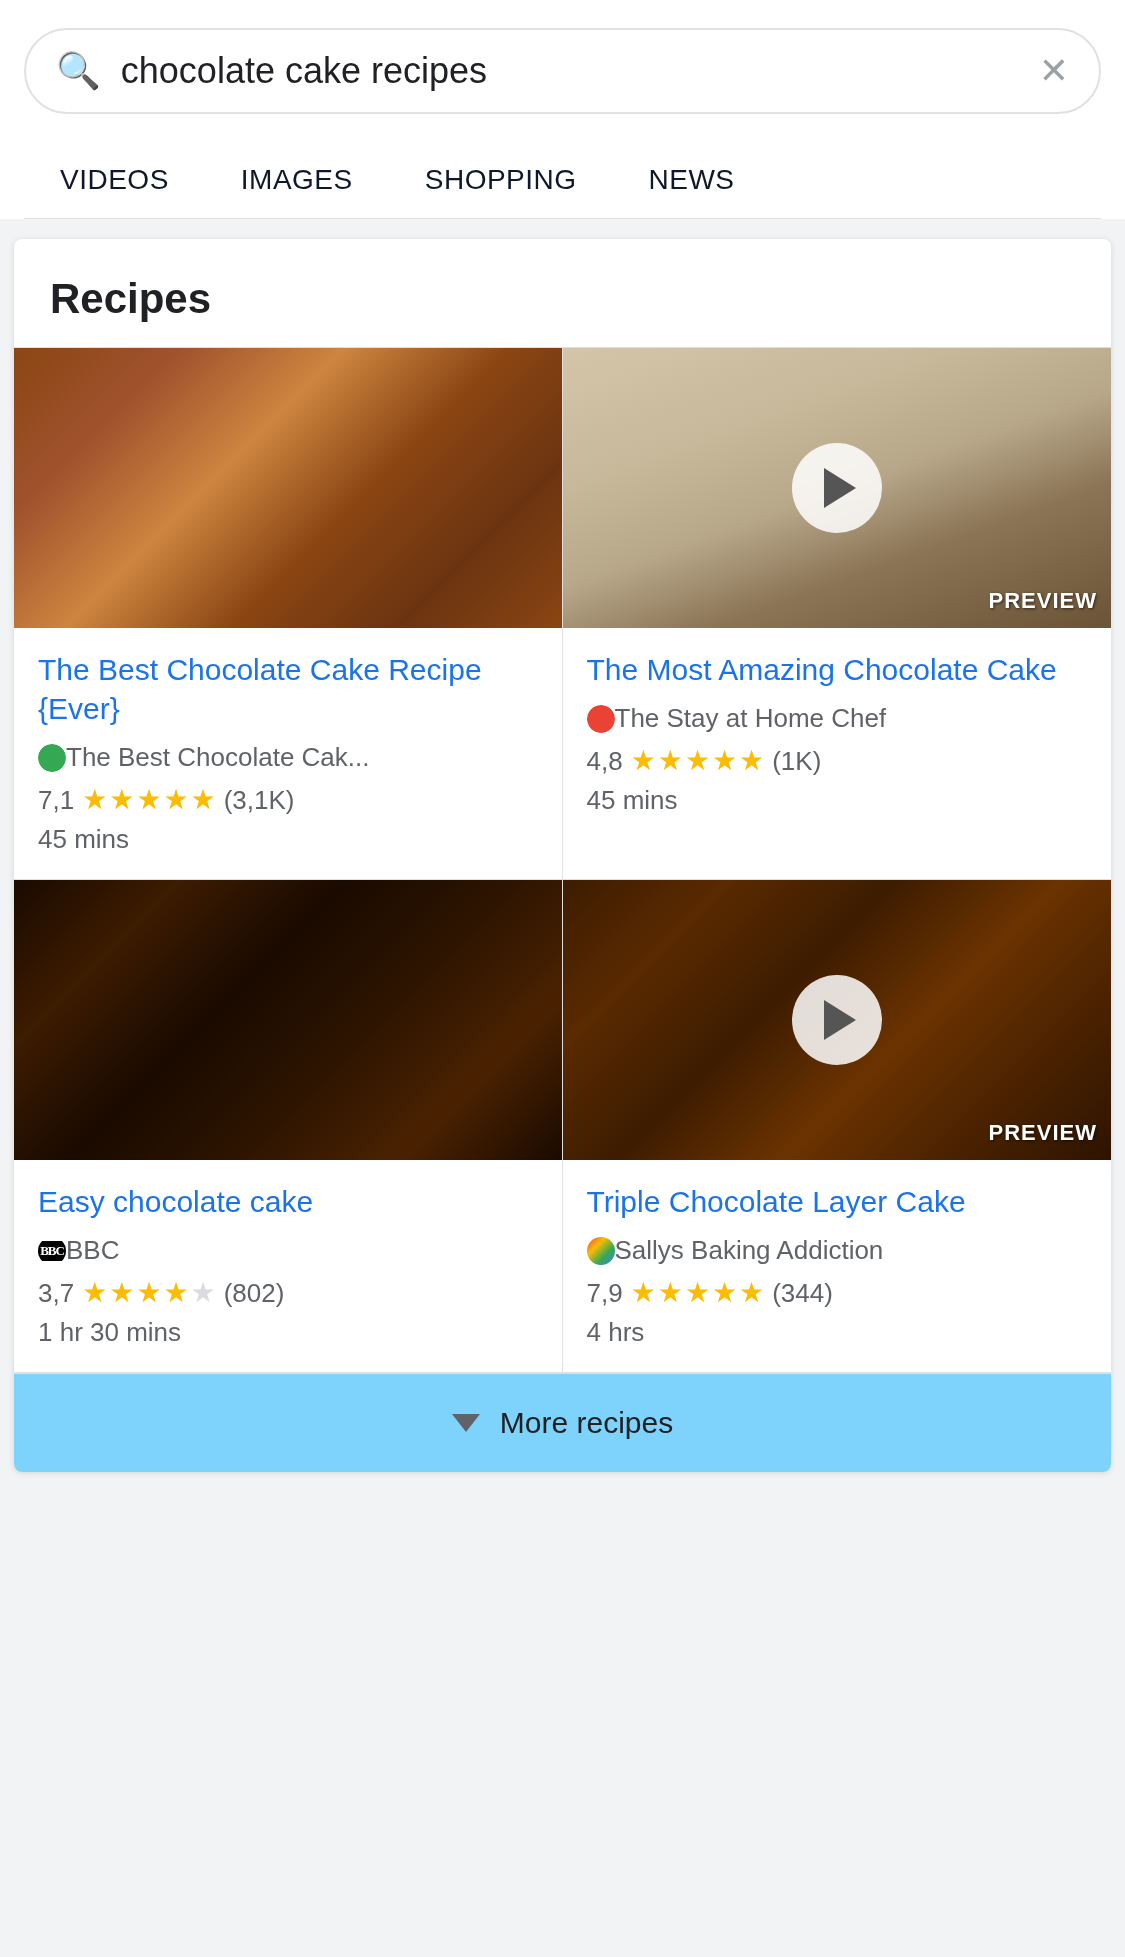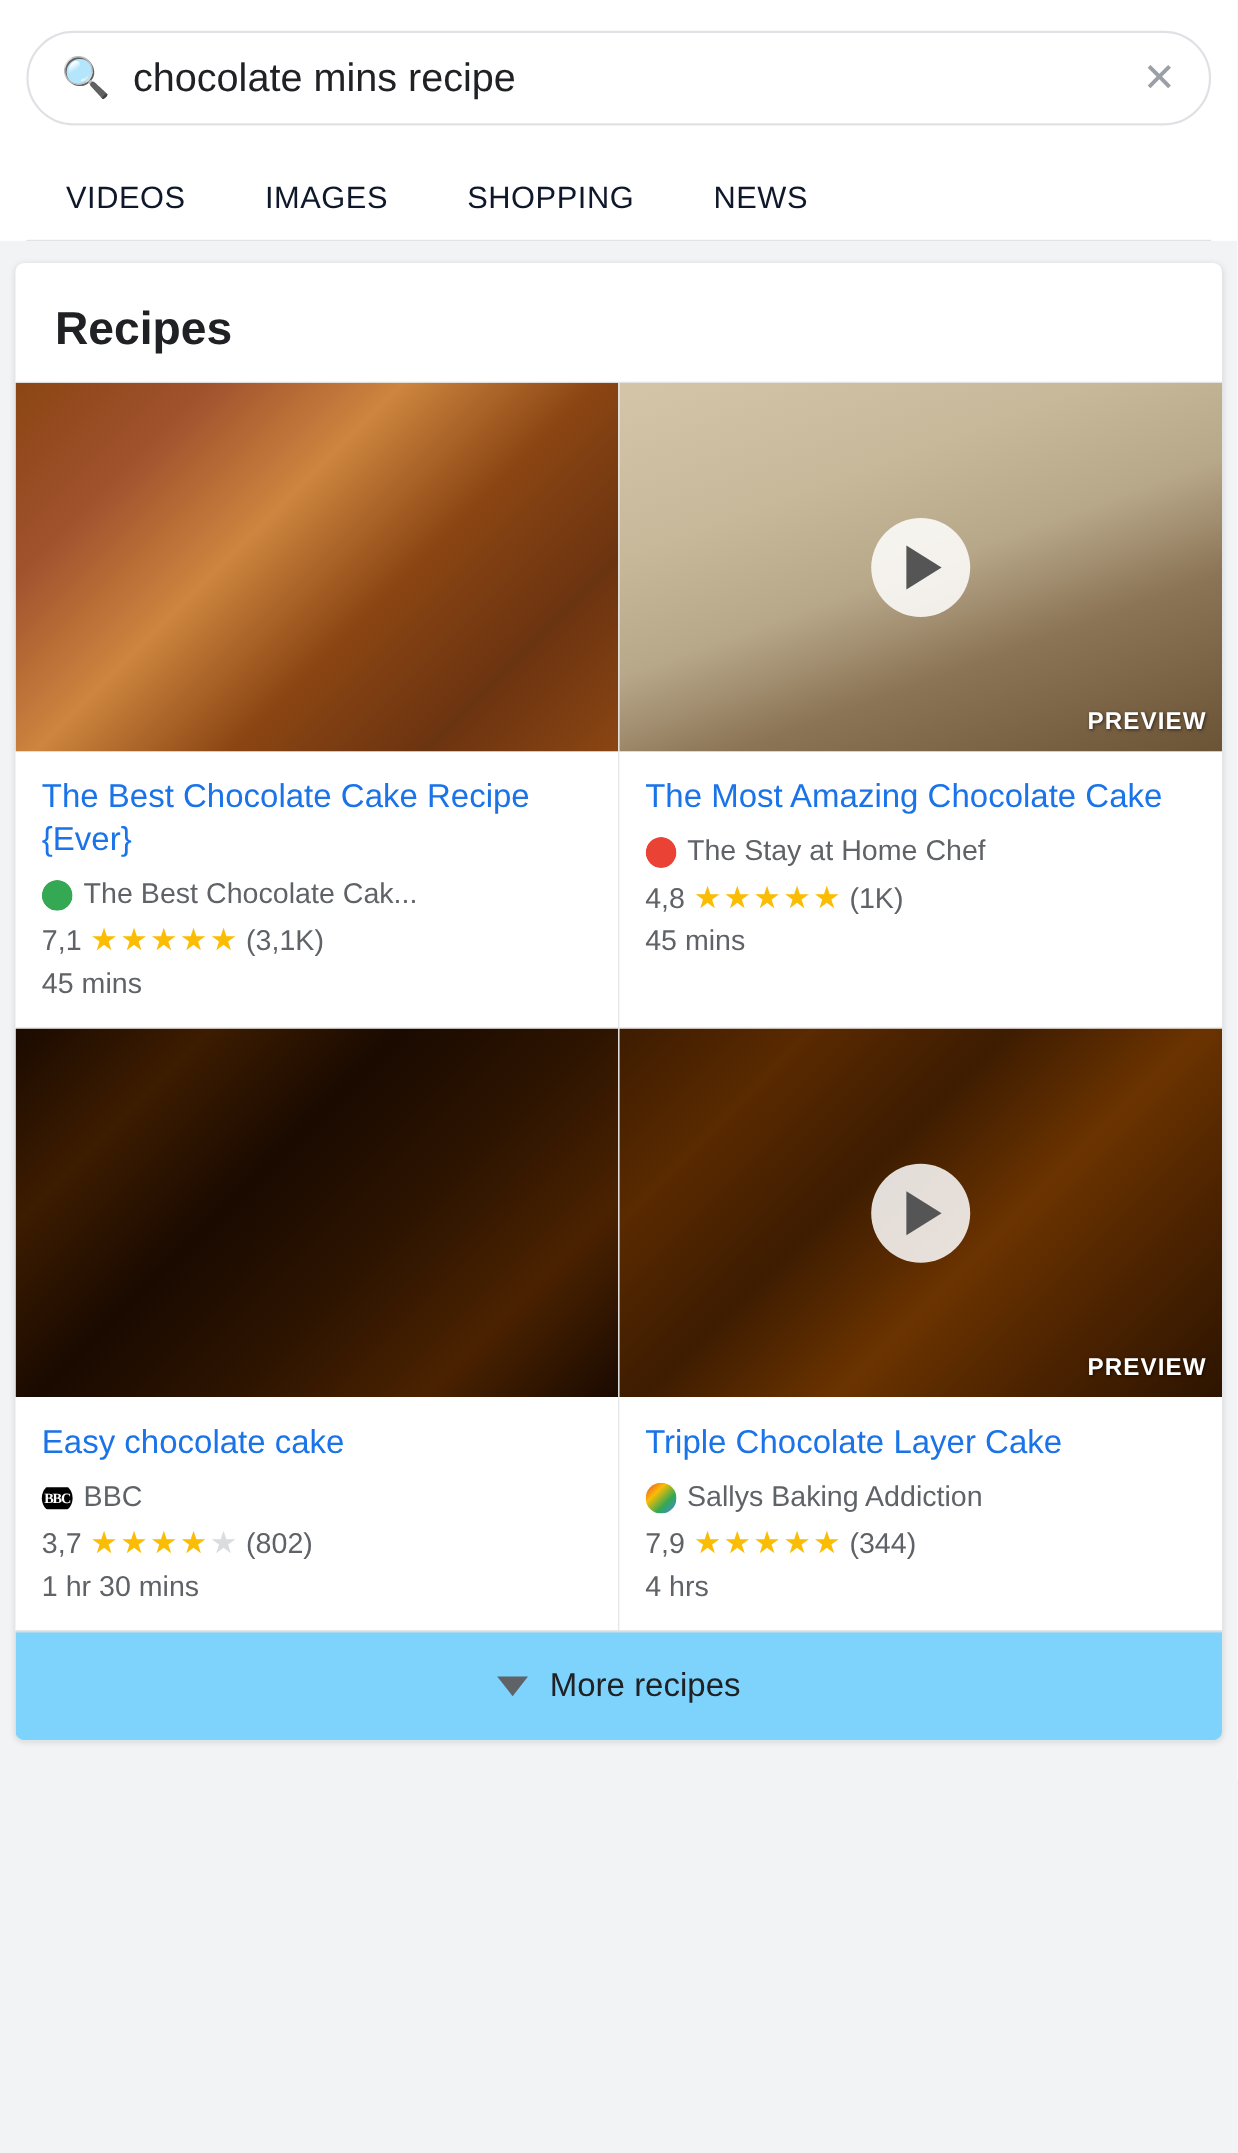--- a/index.html
+++ b/index.html
@@ -106,21 +106,21 @@
       border-bottom: 1px solid #e0e0e0;
       overflow: hidden;
     }
 
     .recipe-card:nth-child(2n) {
       border-right: none;
     }
 
     .thumb-bg {
       width: 100%;
-      height: 335px;
+      height: 280px;
       background-size: cover;
       background-position: center;
       position: relative;
       text-align: center;
     }
 
     .play-overlay {
       position: absolute;
       top: 50%;
       left: 50%;
@@ -161,22 +161,21 @@
     .recipe-title {
       font-size: 30px;
       color: #1a73e8;
       font-weight: 500;
       line-height: 1.3;
       margin-bottom: 14px;
     }
 
     .recipe-source {
       display: flex;
-      align-items: flex-end;
-      gap: 10px;
+      align-items: center;
       margin-bottom: 10px;
     }
 
     .source-icon {
       width: 28px;
       height: 28px;
       border-radius: 50%;
       flex-shrink: 0;
       display: flex;
       align-items: center;
@@ -309,21 +308,21 @@
       border-radius: 4px;
       background: linear-gradient(135deg, #ea4335 0%, #fbbc04 33%, #34a853 66%, #4285f4 100%);
     }
   </style>
 </head>
 <body>
 
 <div class="top-bar">
   <div class="search-bar">
     <span class="search-icon-wrap">🔍</span>
-    <span class="search-input-text">chocolate mins recipe</span>
+    <span class="search-input-text">chocolate cake recipes</span>
     <span class="clear-icon-wrap">✕</span>
   </div>
 
   <div class="tabs">
     <div class="tab">
       <span>VIDEOS</span>
     </div>
     <div class="tab">
       <span>IMAGES</span>
     </div>

